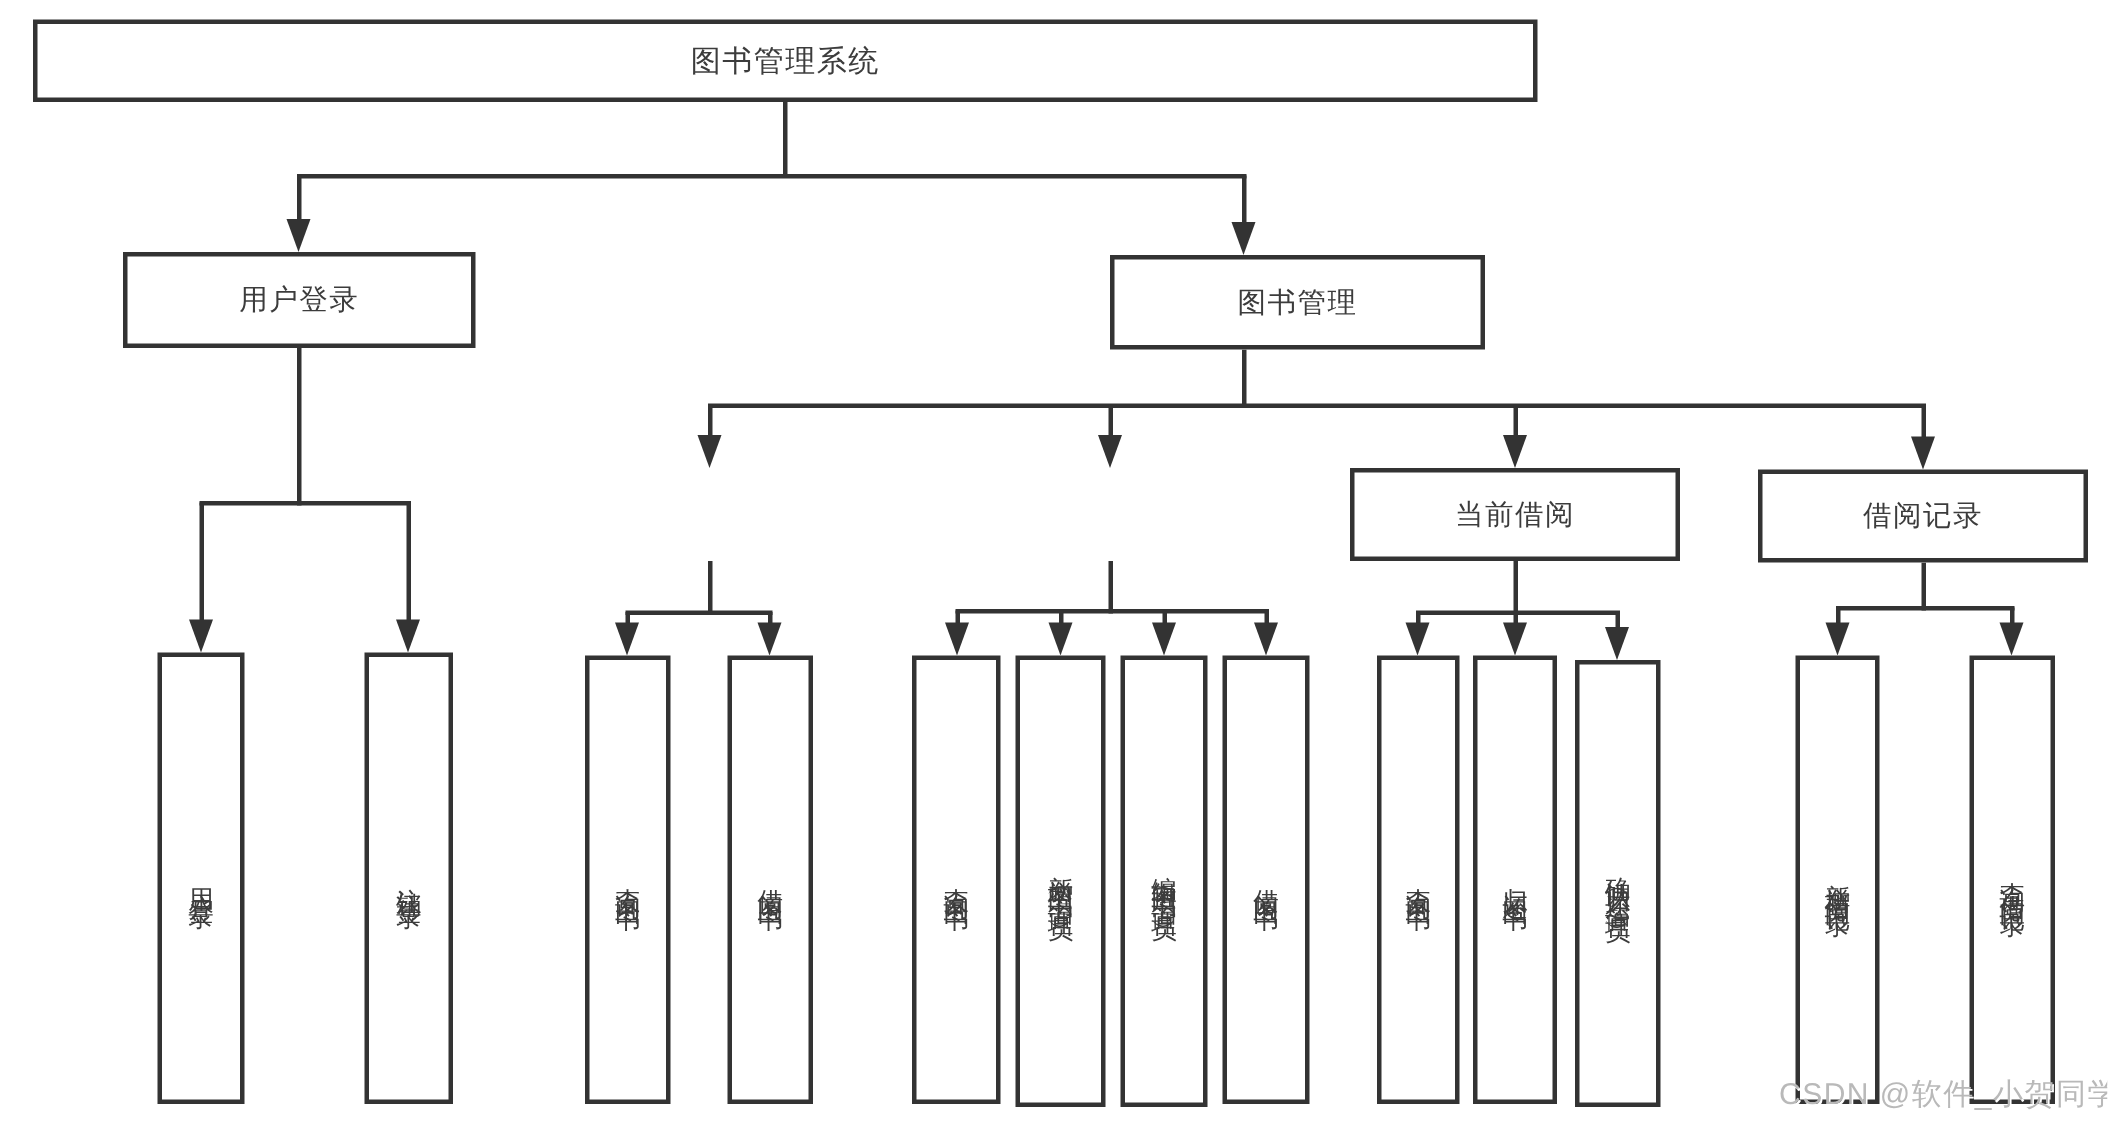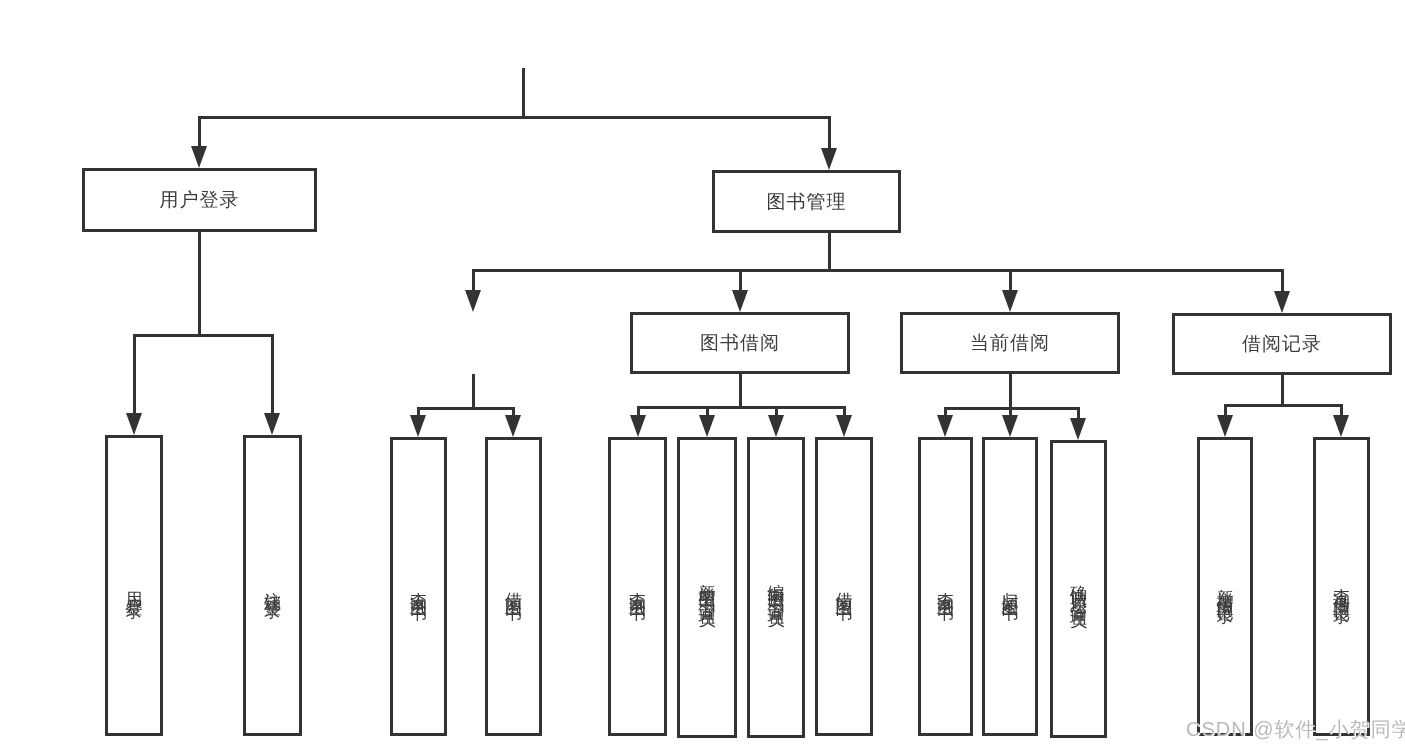--- a/index.html
+++ b/index.html
@@ -87,31 +87,31 @@
       <div class="vline" style="left: 1008.5px; top: 408px; height: 11px;"></div>
       <div class="arrow" style="left: 1002px; top: 415px;"></div>
       <div class="vline" style="left: 1076.5px; top: 408px; height: 14px;"></div>
       <div class="arrow" style="left: 1070px; top: 418px;"></div>
       <div class="vline" style="left: 1223.5px; top: 405px; height: 14px;"></div>
       <div class="arrow" style="left: 1217px; top: 415px;"></div>
       <div class="vline" style="left: 1339.5px; top: 405px; height: 14px;"></div>
       <div class="arrow" style="left: 1333px; top: 415px;"></div>
     </div>
 
+  <div class="hbox root" style="left:22px;top:13px;width:1003px;height:55px">
+    <span>图书管理系统</span>
+  </div>
 
   <div class="hbox" style="left:82px;top:168px;width:235px;height:64px">
     <span>用户登录</span>
   </div>
-  <div class="hbox" style="left:712px;top:170px;width:189px;height:63px">
+  <div class="hbox" style="left:740px;top:170px;width:250px;height:63px">
     <span>图书管理</span>
   </div>
 
-  <div class="hbox" style="left:630px;top:312px;width:220px;height:62px">
-    <span>图书借阅</span>
-  </div>
   <div class="hbox" style="left:900px;top:312px;width:220px;height:62px">
     <span>当前借阅</span>
   </div>
   <div class="hbox" style="left:1172px;top:313px;width:220px;height:62px">
     <span>借阅记录</span>
   </div>
 
   <div class="vbox" style="left:105px;top:435px;width:58px;height:301px">
     <span>用户登录</span>
   </div>

